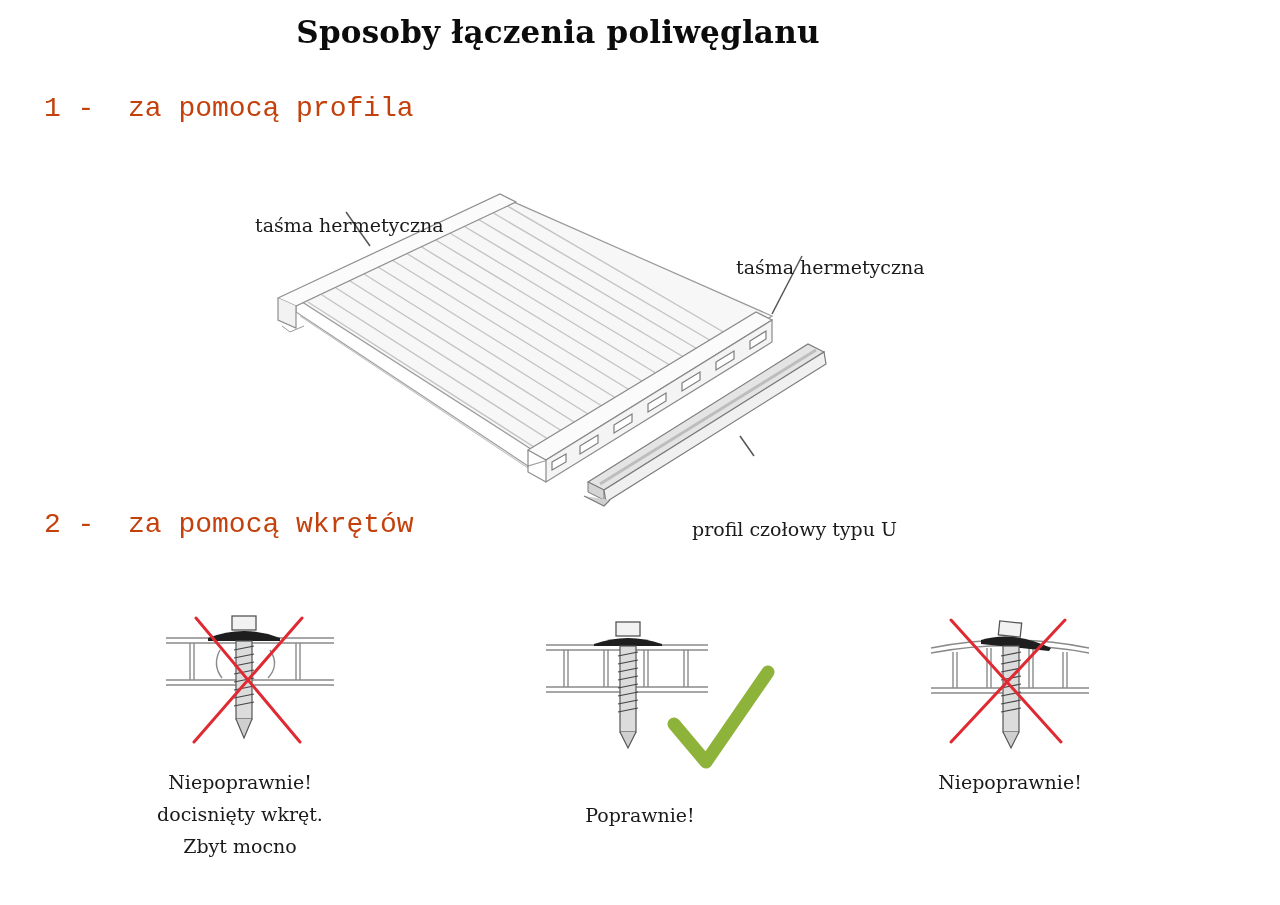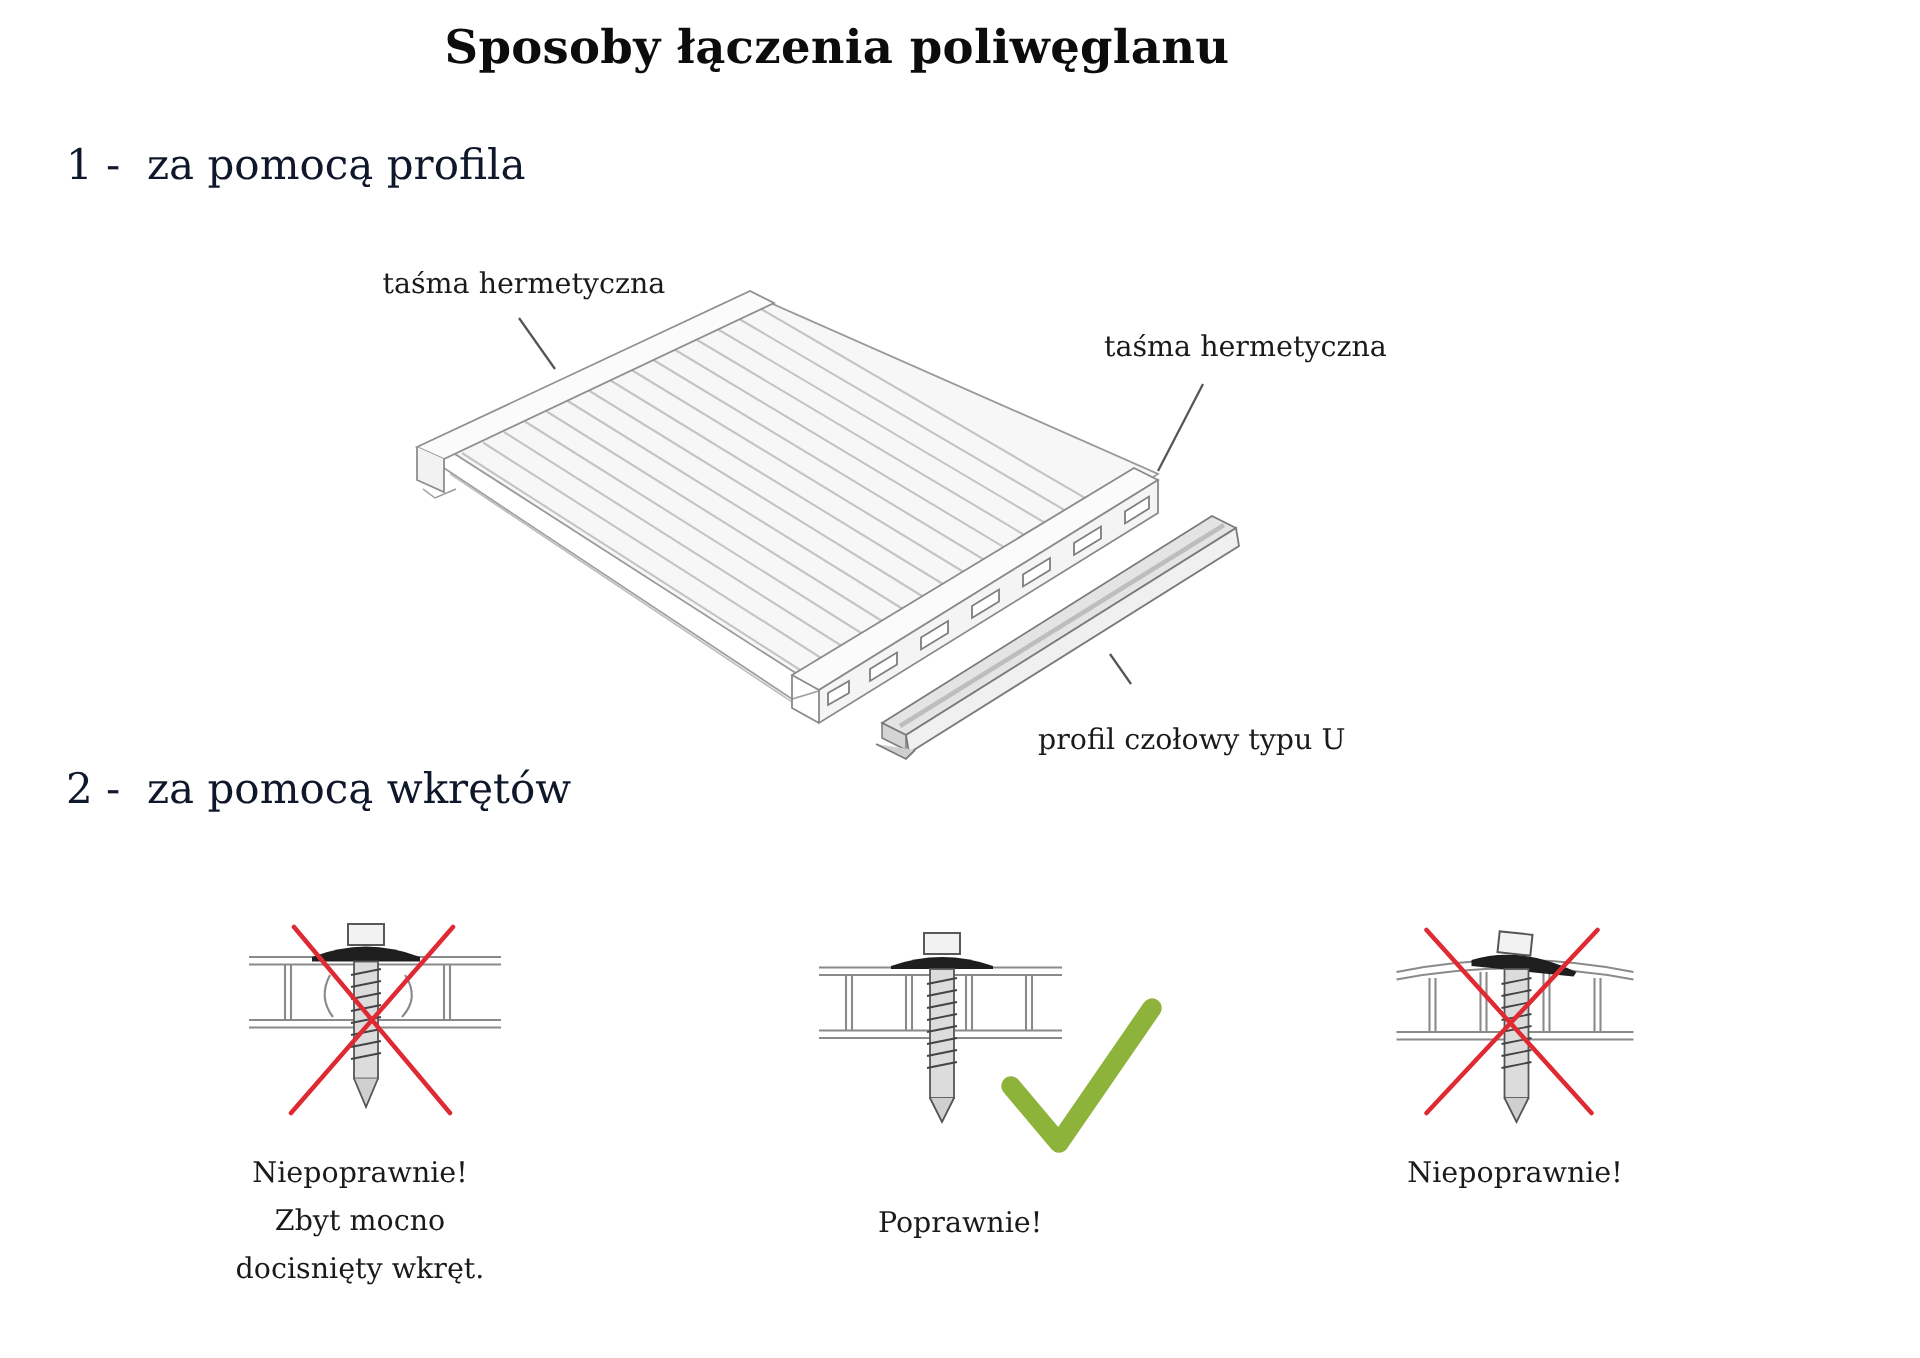--- a/index.html
+++ b/index.html
@@ -6,22 +6,22 @@
     body {
       width: 1280px; height: 905px; position: relative; overflow: hidden;
       background: #ffffff; color: #111111;
       font-family: "DejaVu Serif", "Liberation Serif", serif;
     }
     .abs { position: absolute; }
     .title {
       left: 0; width: 1116px; top: 14px; text-align: center;
       font-size: 31px; font-weight: bold; letter-spacing: 0.2px; color: #0c0c0c;
     }
-    .section-heading { font-size: 28px; color: #0f172a; white-space: pre; }
-    .label { font-size: 19px; color: #1a1a1a; white-space: nowrap; }
+    .section-heading { font-size: 28px; color: #c2410c; white-space: pre; font-family: Liberation Mono, monospace; }
+    .label { font-size: 19px; color: #1a1a1a; white-space: nowrap; margin-top: 36px; }
     .caption { font-size: 19px; color: #1a1a1a; text-align: center; line-height: 32px; }
     svg { position: absolute; overflow: visible; }
   </style>
 </head>
 <body>
 
 <div class="abs title">Sposoby łączenia poliwęglanu</div>
 
 <div class="abs section-heading" style="left:44px; top:93px;">1 -  za pomocą profila</div>
 
@@ -119,22 +119,22 @@
     </g>
     <path d="M76 109 L84 128 L92 109" fill="#cfcfcf" stroke="#555" stroke-width="1.2"></path>
     <g stroke="#e02a33" stroke-width="3" stroke-linecap="round">
       <line x1="36" y1="8" x2="140" y2="132"></line>
       <line x1="142" y1="8" x2="34" y2="132"></line>
     </g>
   </svg>
 </div>
 <div class="abs caption" style="left:130px; top:766px; width:220px;">
   <div>Niepoprawnie!</div>
+  <div>docisnięty wkręt.</div>
   <div>Zbyt mocno</div>
-  <div>docisnięty wkręt.</div>
 </div>
 
 <div class="abs" style="left:540px; top:612px; width:240px; height:160px;">
   <svg width="240" height="160" viewBox="0 0 240 160">
     <g stroke="#8a8a8a" stroke-width="1.4" fill="none">
       <line x1="6" y1="33" x2="168" y2="33"></line>
         <line x1="6" y1="38" x2="168" y2="38"></line>
       <line x1="6" y1="75" x2="168" y2="75"></line>
         <line x1="6" y1="80" x2="168" y2="80"></line>
       <line x1="24" y1="38" x2="24" y2="75"></line>

